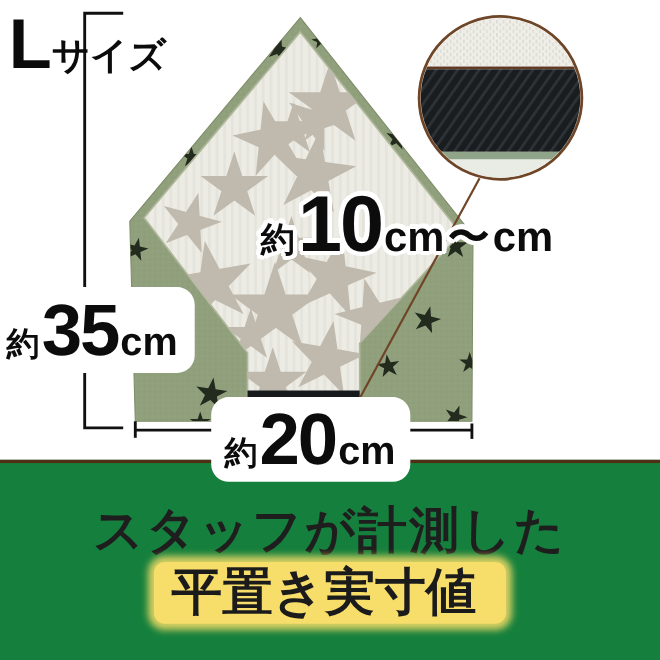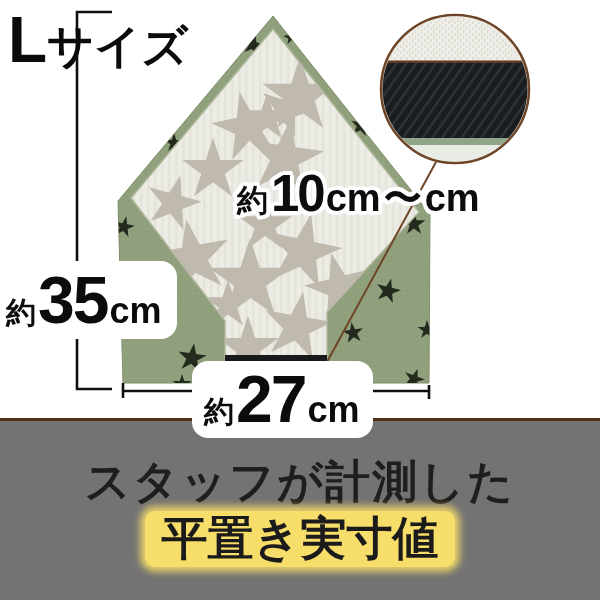--- a/index.html
+++ b/index.html
@@ -8,60 +8,60 @@
     font-family:"Liberation Sans","DejaVu Sans",sans-serif;
   }
   #art{position:absolute;left:0;top:0;width:600px;height:420px;}
 
   
   .size-tag{
     position:absolute;left:8px;top:8px;display:flex;align-items:baseline;
     color:#0b0b0b;font-weight:700;white-space:nowrap;z-index:5;
   }
   .size-tag .letter{font-size:64px;line-height:1;letter-spacing:-2px;}
-  .size-tag .rest{font-size:46px;line-height:1;margin-left:2px;}
+  .size-tag .rest{font-size:34px;line-height:1;margin-left:2px;}
 
   
   .band-label{
     position:absolute;left:237px;top:168px;display:flex;align-items:baseline;
     white-space:nowrap;color:#0c0c0c;font-weight:700;z-index:6;
     text-shadow:
       -4px 0 0 #fff,4px 0 0 #fff,0 -4px 0 #fff,0 4px 0 #fff,
       -3px -3px 0 #fff,3px -3px 0 #fff,-3px 3px 0 #fff,3px 3px 0 #fff,
       -4px -2px 0 #fff,4px 2px 0 #fff,-2px 4px 0 #fff,2px -4px 0 #fff;
   }
   .band-label .sm{font-size:31px;line-height:1;margin-right:3px;}
-  .band-label .lg{font-size:51px;line-height:1;letter-spacing:-2px;}
+  .band-label .lg{font-size:72px;line-height:1;letter-spacing:-2px;}
   .band-label .md{font-size:38px;line-height:1;margin:0 2px;}
   .band-label .tilde{font-size:38px;line-height:1;margin:0 1px;}
 
   
   .pill{
     position:absolute;display:flex;align-items:baseline;background:#ffffff;
     border-radius:16px;color:#0c0c0c;font-weight:700;white-space:nowrap;z-index:6;
   }
   .pill .sm{font-size:30px;line-height:1;}
   .pill .lg{font-size:66px;line-height:1;letter-spacing:-2px;margin:0 2px;}
   .pill .md{font-size:36px;line-height:1;}
   .pill-height{left:-4px;top:261px;padding:6px 16px 6px 10px;}
   .pill-width{left:192px;top:361px;padding:5px 14px 6px 12px;}
 
   
   .footer{
     position:absolute;left:0;top:418px;width:600px;height:182px;
-    background:#737373;border-top:3px solid #4E3115;box-sizing:border-box;
+    background:#15803d;border-top:3px solid #4E3115;box-sizing:border-box;
     text-align:center;z-index:2;
   }
   .footer .line1{
     margin-top:36px;font-size:45px;line-height:1.1;color:#1e1e1e;
     font-weight:600;letter-spacing:2px;
   }
   .footer .line2{margin-top:4px;font-size:46px;line-height:1.15;color:#1b1b1b;font-weight:600;}
   .footer .highlight{
-    display:inline-block;background:#F7DD69;border-radius:10px;padding:1px 16px 3px 16px;
+    display:inline-block;background:#F7DD69;border-radius:10px;padding:1px 27px 3px 16px;
     box-shadow:0 0 7px 5px rgba(247,221,105,0.85);
   }
 </style>
 </head>
 <body>
 
 <div id="stage">
 
   <svg id="art" viewBox="0 0 600 420">
     <defs>
@@ -170,21 +170,21 @@
   </div>
 
   <div class="pill pill-height">
     <span class="sm">約</span>
     <span class="lg">35</span>
     <span class="md">cm</span>
   </div>
 
   <div class="pill pill-width">
     <span class="sm">約</span>
-    <span class="lg">27</span>
+    <span class="lg">20</span>
     <span class="md">cm</span>
   </div>
 
   <div class="footer">
     <div class="line1">スタッフが計測した</div>
     <div class="line2">
       <span class="highlight">平置き実寸値</span>
     </div>
   </div>
 

